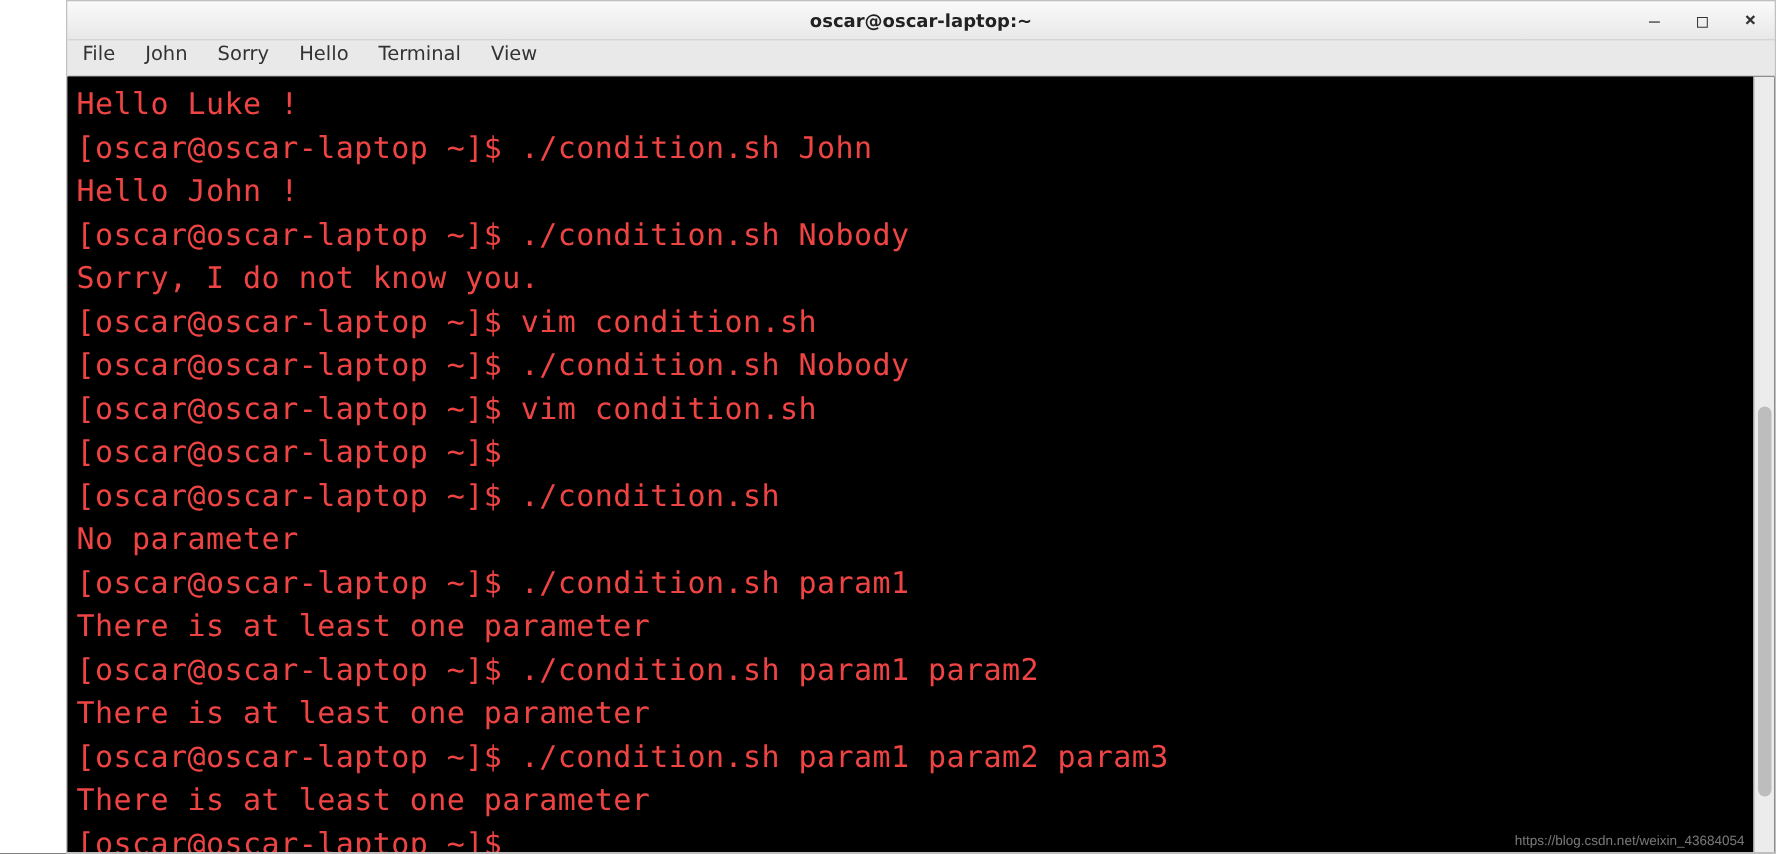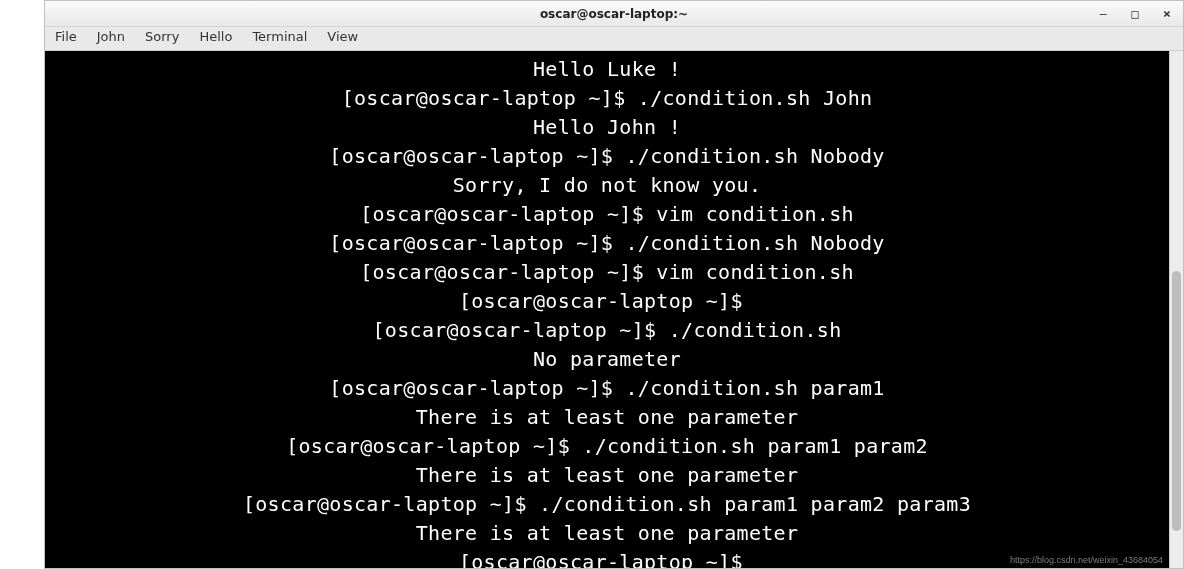--- a/index.html
+++ b/index.html
@@ -78,21 +78,21 @@
       background: #000;
       color: #0f0;
       font-family: "DejaVu Sans Mono", "Liberation Mono", Consolas, monospace;
       font-size: 20px;
       line-height: 1.45;
       padding: 4px 6px 0 6px;
       overflow: hidden;
       white-space: pre;
       letter-spacing: 0.3px;
     }
-    .term-line { color: #ffffff; text-align: center; }
+    .term-line { color: #ef4444; }
     .scrollbar {
       width: 14px;
       background: #ececec;
       border-left: 1px solid #ccc;
       position: relative;
     }
     .scroll-thumb {
       position: absolute;
       left: 2px; right: 2px;
       top: 220px;

